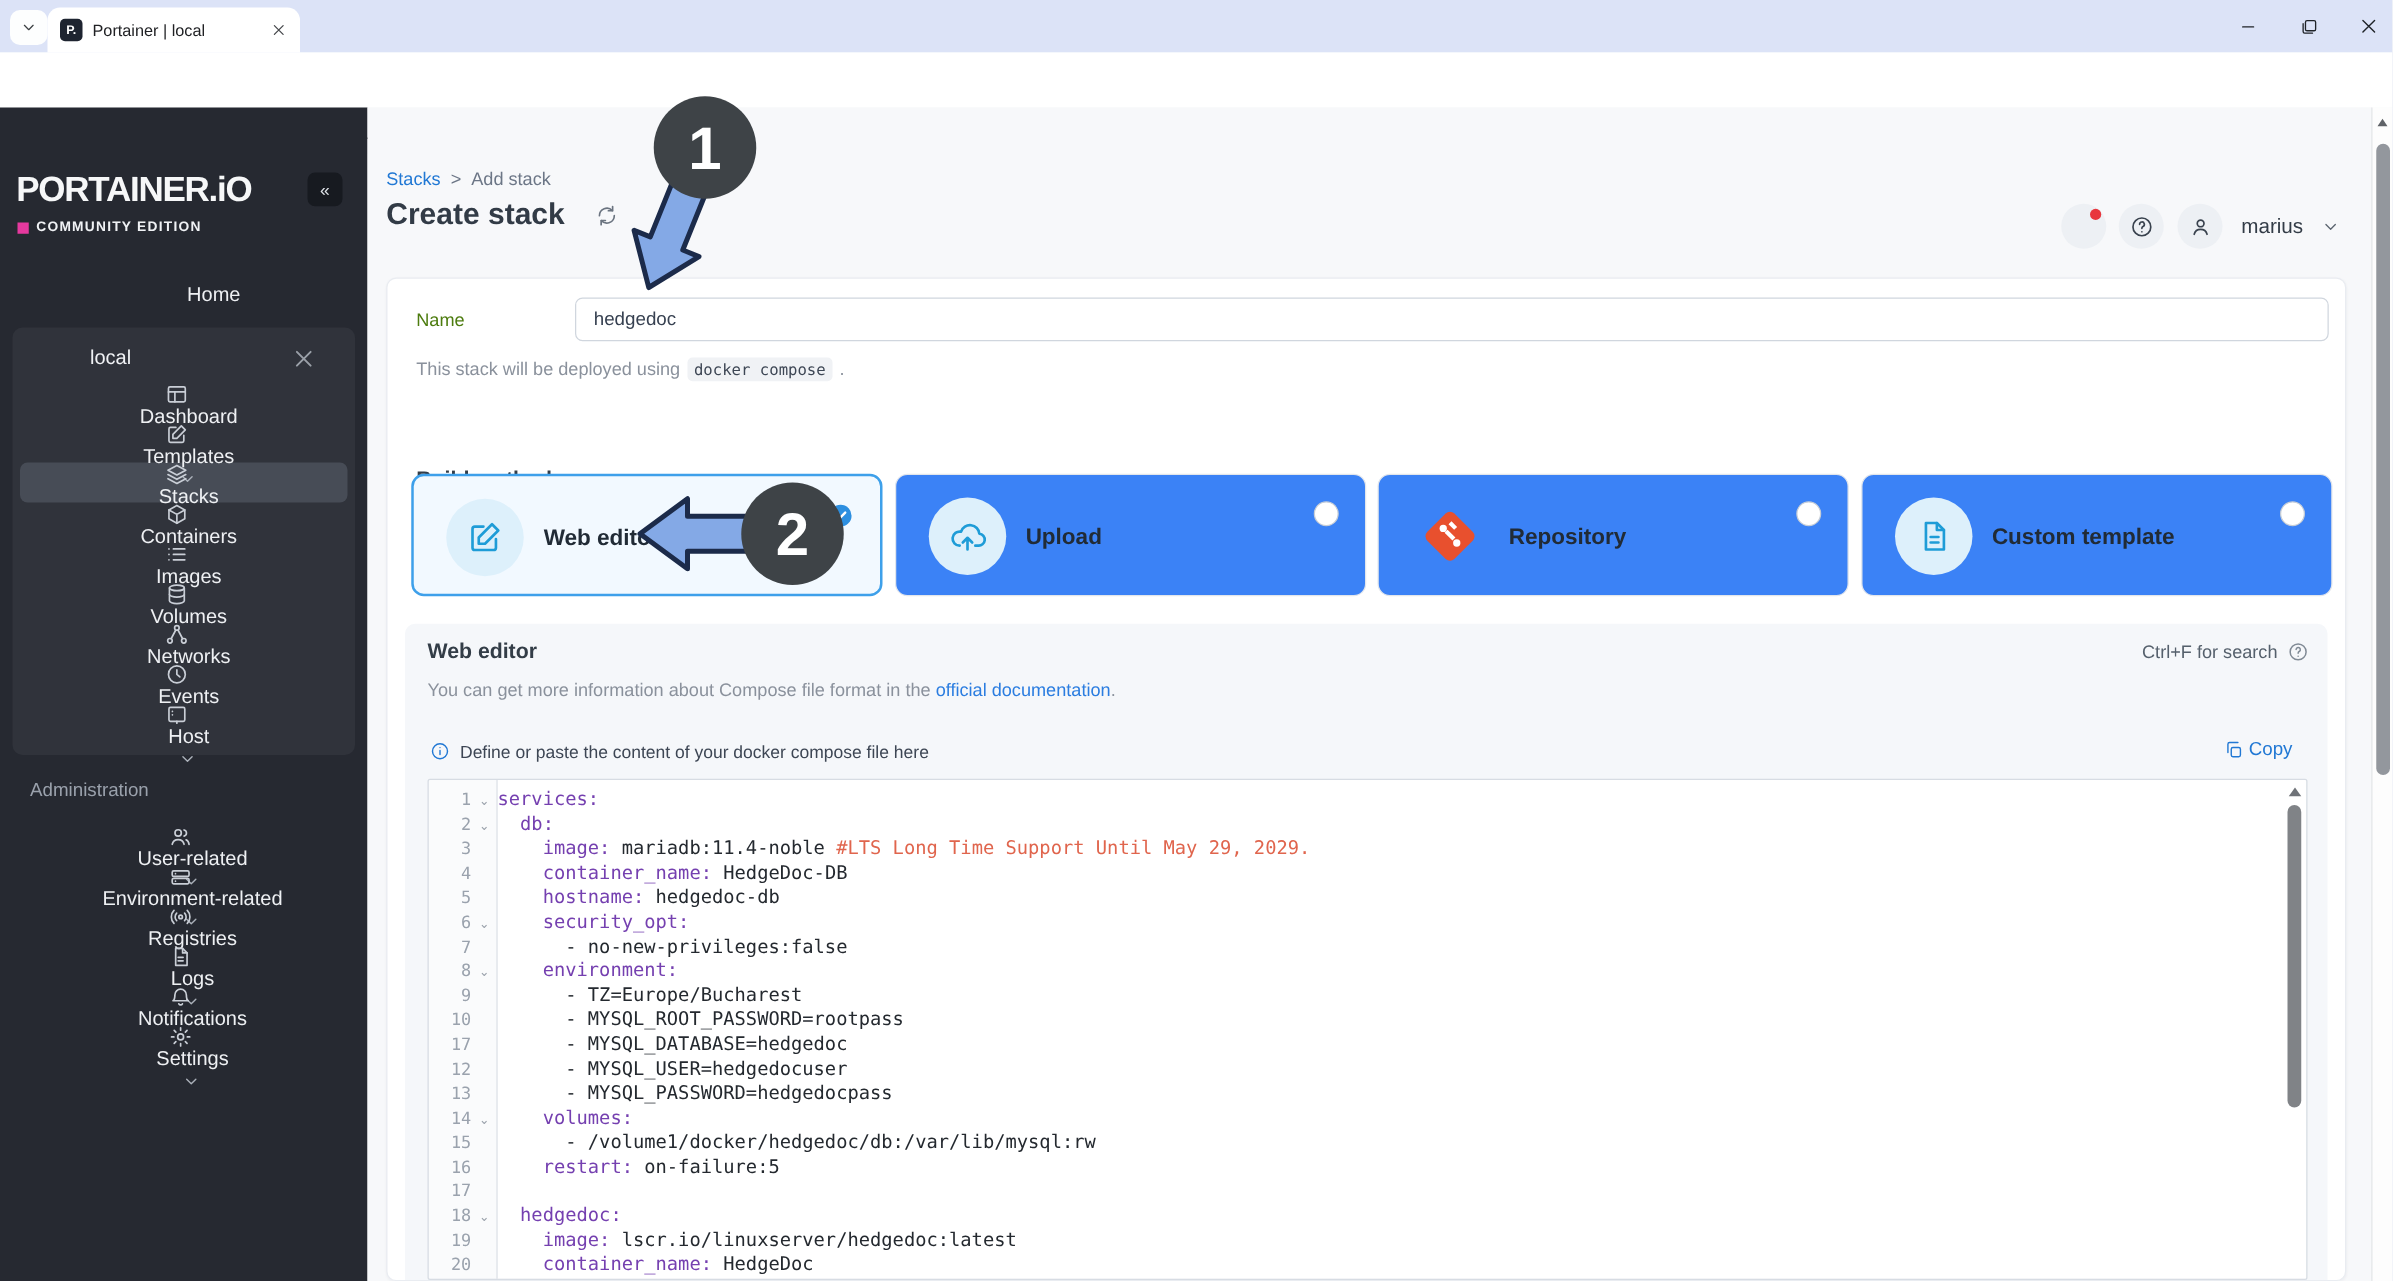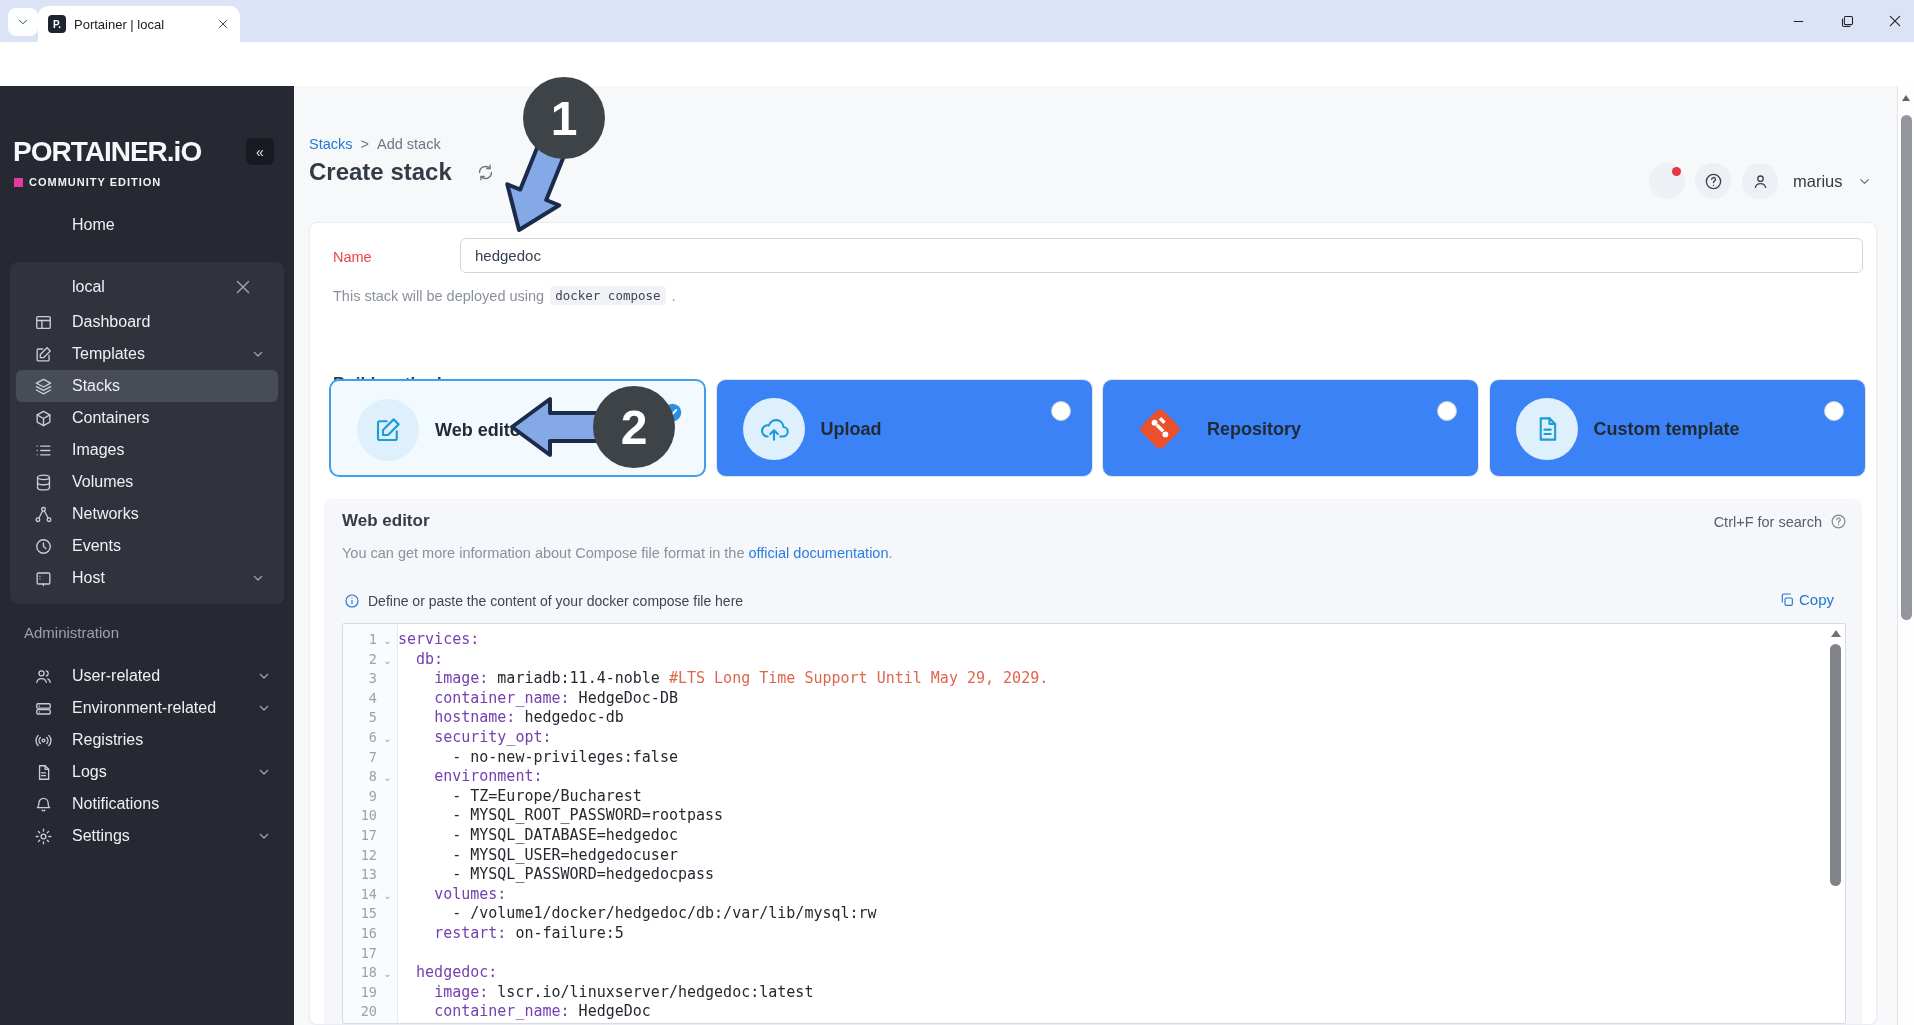--- a/index.html
+++ b/index.html
@@ -23,21 +23,21 @@
   #star{width:20px;height:20px;color:#5f6368;}
   #avatar{position:absolute;left:1842px;top:49px;width:27px;height:27px;border-radius:50%;background:radial-gradient(circle at 45% 38%,#8a6a55 0 34%,#2d3138 60%);border:2.5px solid #4b8df8;box-sizing:border-box;}
   #dots{position:absolute;left:1884px;top:50px;width:18px;height:26px;color:#3c4043;font-size:15px;display:flex;align-items:center;justify-content:center;letter-spacing:0;}
 
   
   #sidebar{position:absolute;left:0;top:86px;width:294px;height:939px;background:#262931;color:#e8eaee;}
   #logo{position:absolute;left:13px;top:50px;font-size:28px;font-weight:800;letter-spacing:-1px;color:#f6f7f8;white-space:nowrap;}
   #edition{position:absolute;left:14px;top:90px;display:flex;align-items:center;gap:6px;font-size:11px;font-weight:700;letter-spacing:1px;color:#f0f2f5;}
   #edition .sq{width:9px;height:9px;background:#e5399e;}
   #collapse-btn{position:absolute;left:246px;top:52px;width:28px;height:27px;background:#171a20;border-radius:6px;color:#dfe3e8;display:flex;align-items:center;justify-content:center;font-size:14px;}
-  .side-item{display:flex;align-items:center;height:32px;padding:0 10px 0 24px;border-radius:6px;cursor:pointer;}
+  .side-item{display:flex;align-items:center;height:32px;padding:0 10px 0 24px;border-radius:6px;cursor:pointer;flex-direction:column;}
   .side-item .icn{width:19px;height:19px;color:#c9ced6;margin-right:19px;flex:none;}
   .side-label{font-size:16px;color:#eef0f3;flex:1;white-space:nowrap;}
   .side-item .chev{width:16px;height:16px;color:#aab0b9;margin-right:2px;}
   .side-item.selected{background:#474c56;}
   #home-item{position:absolute;left:10px;top:123px;width:274px;}
   #env-group{position:absolute;left:10px;top:176px;width:274px;background:#30333b;border-radius:8px;padding:6px 6px 10px 6px;box-sizing:border-box;}
   #env-header{display:flex;align-items:center;height:38px;padding:0 8px 0 18px;}
   #env-header .icn{width:22px;height:22px;margin-right:16px;}
   #env-name{font-size:16px;color:#f0f2f5;flex:1;}
   #env-close{width:16px;height:16px;color:#9aa0a8;}
@@ -52,21 +52,21 @@
   #page-title-row{position:absolute;left:15px;top:72px;display:flex;align-items:center;gap:24px;}
   #page-title{font-size:24px;font-weight:600;color:#323b46;}
   #refresh-icn{width:19px;height:19px;color:#6b7480;}
   .hdr-circle{position:absolute;top:77px;width:36px;height:36px;border-radius:50%;background:#edf0f4;color:#39424e;display:flex;align-items:center;justify-content:center;}
   .hdr-circle .icn{width:19px;height:19px;}
   #bell-dot{position:absolute;right:4px;top:4px;width:9px;height:9px;border-radius:50%;background:#e8373e;}
   #user-name{position:absolute;left:1499px;top:86px;font-size:16.5px;font-weight:500;color:#333c47;}
   #user-chev{position:absolute;left:1563px;top:88px;width:15px;height:15px;color:#5c6570;}
 
   #card{position:absolute;left:15px;top:136px;width:1568px;height:803px;background:#ffffff;border:1px solid #e9ecf1;border-radius:8px;box-sizing:border-box;box-shadow:0 1px 2px rgba(20,30,50,.04);}
-  #name-label{position:absolute;left:23px;top:26px;font-size:14.5px;color:#ef4444;}
+  #name-label{position:absolute;left:23px;top:26px;font-size:14.5px;color:#4d7c0f;}
   #name-input{position:absolute;left:150px;top:15px;width:1403px;height:35px;border:1px solid #d0d6de;border-radius:6px;background:#fff;box-sizing:border-box;font-family:"Liberation Sans",sans-serif;font-size:15px;color:#374151;padding:0 14px;outline:none;}
   #deploy-note{position:absolute;left:23px;top:63px;font-size:14.5px;color:#8a919c;display:flex;align-items:center;gap:6px;}
   #deploy-note code{font-family:"DejaVu Sans Mono",monospace;font-size:12.5px;color:#3d4654;background:#f0f2f5;padding:2px 5px;border-radius:4px;}
   #build-label{position:absolute;left:23px;top:115px;font-size:17px;font-weight:600;color:#333d47;margin-top:36px;}
   #methods-row{position:absolute;left:19px;top:156px;width:1546px;height:98px;}
   .method-card{position:absolute;top:0;width:377px;height:98px;background:#3b82f6;border:1px solid #e2e6ec;border-radius:10px;box-sizing:border-box;cursor:pointer;}
   .method-card.selected{background:#f2f9ff;border:2px solid #3ea0ea;}
   .m-icn{position:absolute;left:26px;top:18px;width:62px;height:62px;border-radius:50%;background:#ddf0fb;color:#1e9cd7;display:flex;align-items:center;justify-content:center;}
   .m-icn svg{width:30px;height:30px;}
   .m-icn.plain{background:transparent;}

